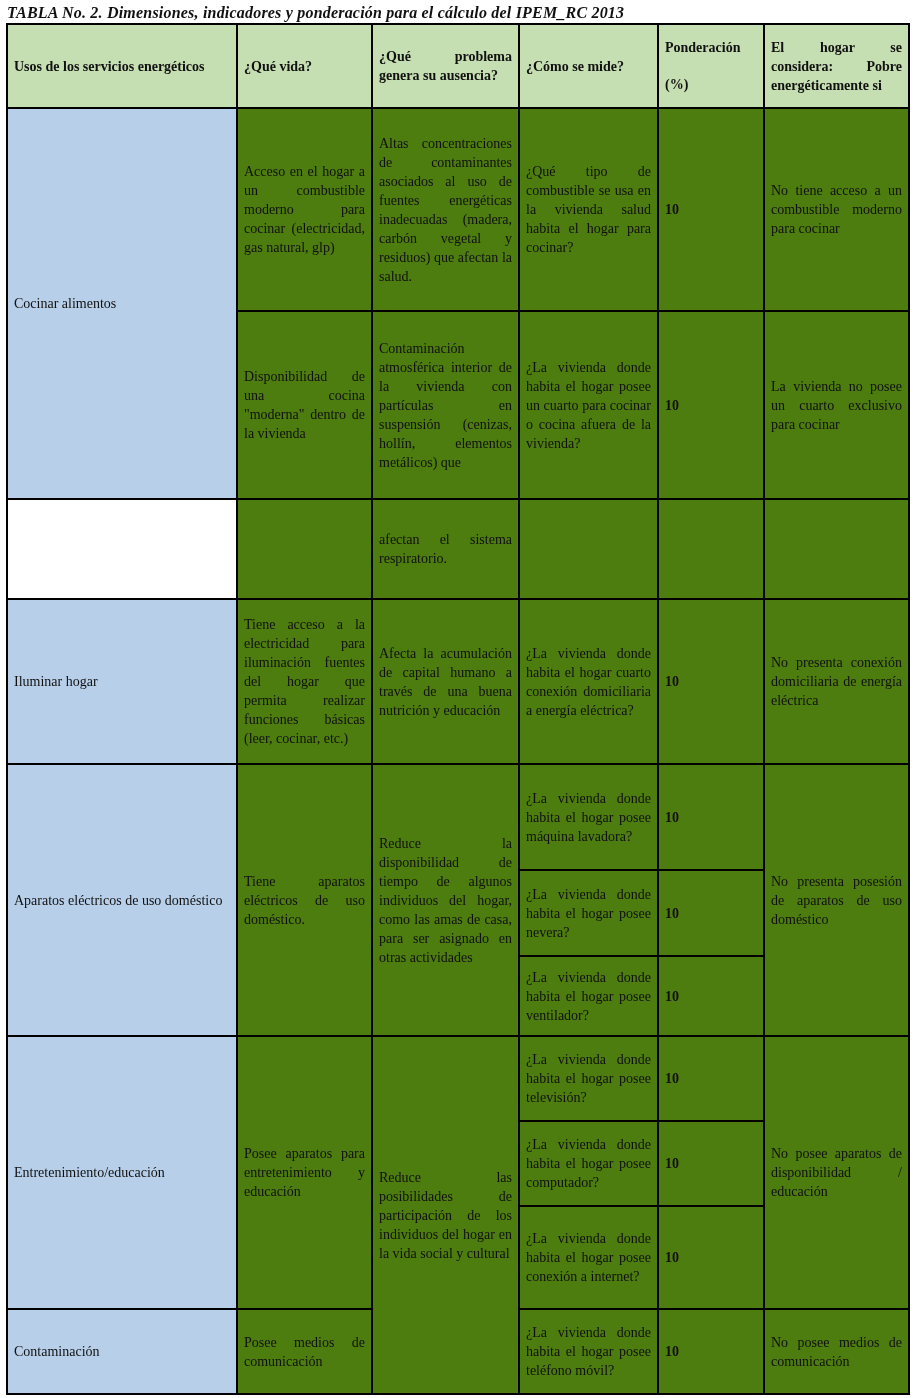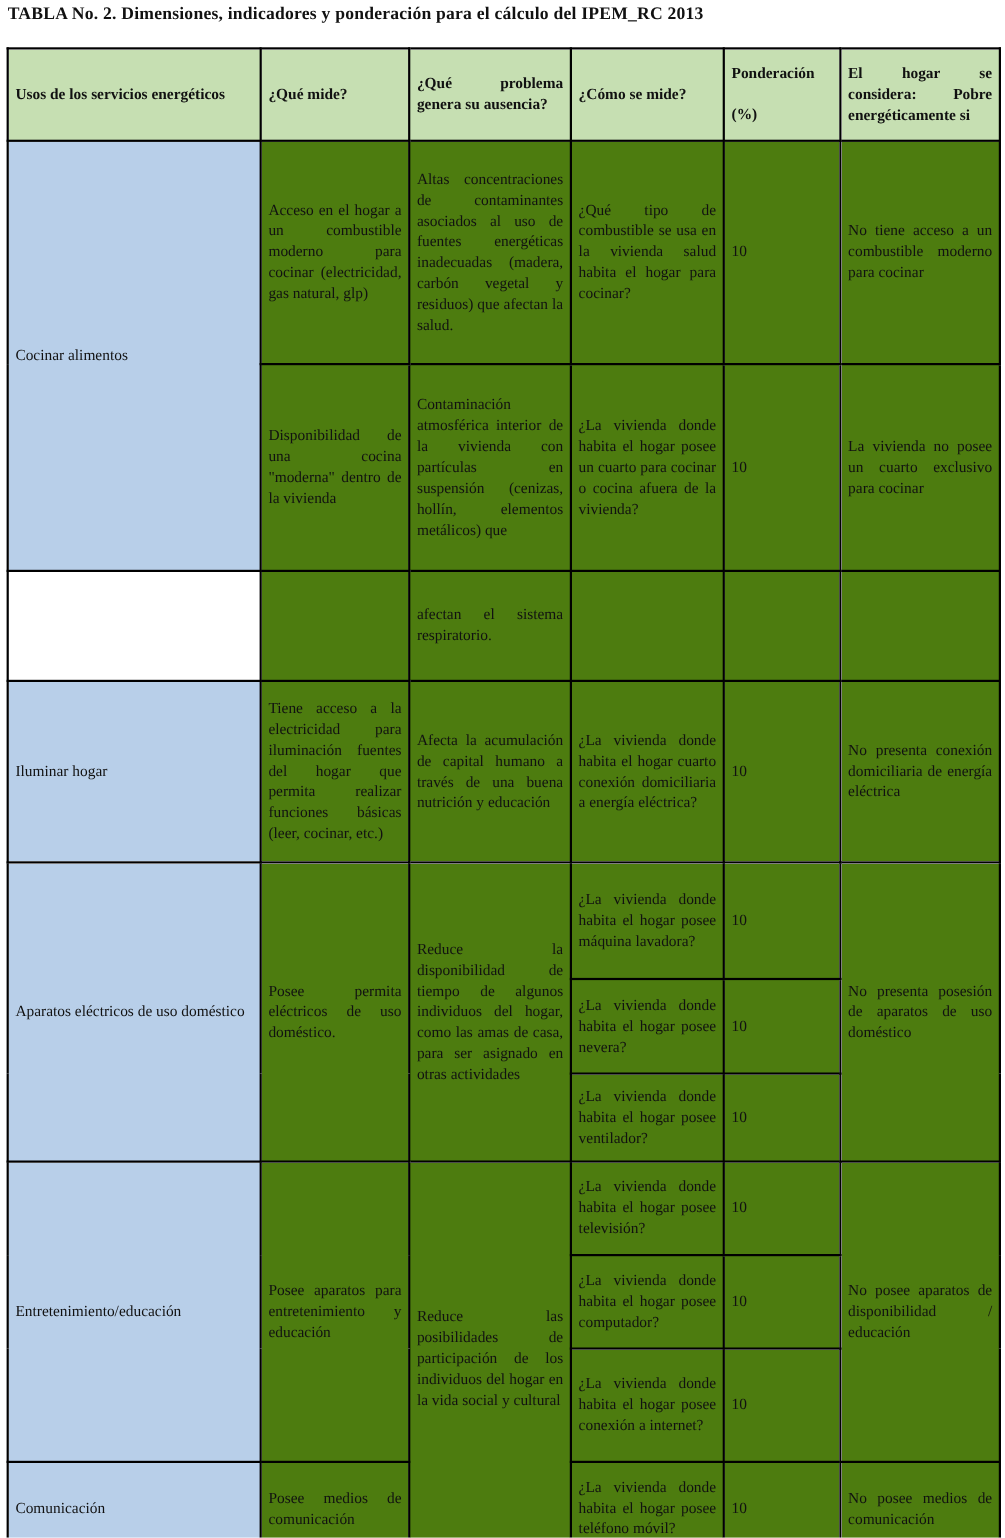--- a/index.html
+++ b/index.html
@@ -1,28 +1,28 @@
 <!DOCTYPE html>
 <html><head>
 <meta charset="utf-8">
 <style>
   html,body{margin:0;padding:0;background:#fff;}
   .page{width:914px;height:1398px;background:#ffffff;overflow:hidden;
         font-family:"Liberation Serif","DejaVu Serif",serif;color:#111;}
-  .title{font-weight:bold;font-size:16px;margin:4px 0 21px 7px;letter-spacing:.2px;}
+  .title{font-weight:bold;font-size:16px;margin:4px 0 1px 7px;letter-spacing:.2px;font-style:italic;}
   table.ipem{border-collapse:collapse;table-layout:fixed;width:902px;margin-left:6px;}
   table.ipem td{border:2px solid #000;vertical-align:middle;padding:2px 6px;
         font-size:14px;line-height:19px;text-align:justify;overflow:hidden;}
   td.green{background:#c6dfb2;font-weight:bold;}
   td.blue{background:#b8cfe9;}
   td.gray{background:#4d7c0f;}
   td.white{background:#ffffff;}
   td.vt{vertical-align:top;padding-top:4px;margin-top:48px;}
   td.dim{font-weight:normal;font-size:14.5px;}
-  td.pond{text-align:left;}
+  td.pond{text-align:left;font-weight:bold;}
   .pct{margin-top:18px;}
 </style>
 </head>
 <body>
 
 <div class="page">
   <div class="title">TABLA No. 2.  Dimensiones, indicadores y ponderación para el cálculo del IPEM_RC 2013</div>
 
   <table class="ipem">
     <colgroup>
@@ -30,21 +30,21 @@
         <col style="width:135px">
         <col style="width:147px">
       <col style="width:139px">
         <col style="width:106px">
         <col style="width:145px">
     </colgroup>
 
     <tbody>
         <tr style="height:84px">
       <td class="green">Usos de los servicios energéticos</td>
-      <td class="green">¿Qué mide?</td>
+      <td class="green">¿Qué vida?</td>
       <td class="green">¿Qué problema genera su ausencia?</td>
       <td class="green">¿Cómo se mide?</td>
       <td class="green vt">
         <div>Ponderación</div>
         <div class="pct">(%)</div>
       </td>
       <td class="green vt">El hogar se considera: Pobre energéticamente si</td>
     </tr>
 
     <tr style="height:203px">
@@ -77,21 +77,21 @@
       <td class="blue dim">Iluminar hogar</td>
       <td class="gray vt">Tiene acceso a la electricidad para iluminación fuentes del hogar que permita realizar funciones básicas (leer, cocinar, etc.)</td>
       <td class="gray">Afecta la acumulación de capital humano a través de una buena nutrición y educación</td>
       <td class="gray">¿La vivienda donde habita el hogar cuarto conexión domiciliaria a energía eléctrica?</td>
       <td class="gray pond">10</td>
       <td class="gray">No presenta conexión domiciliaria de energía eléctrica</td>
     </tr>
 
     <tr style="height:106px">
       <td class="blue dim" rowspan="3">Aparatos eléctricos de uso doméstico</td>
-      <td class="gray" rowspan="3">Posee permita eléctricos de uso doméstico.</td>
+      <td class="gray" rowspan="3">Tiene aparatos eléctricos de uso doméstico.</td>
       <td class="gray vt" rowspan="3">Reduce la disponibilidad de tiempo de algunos individuos del hogar, como las amas de casa, para ser asignado en otras actividades</td>
       <td class="gray">¿La vivienda donde habita el hogar posee máquina lavadora?</td>
       <td class="gray pond">10</td>
       <td class="gray" rowspan="3">No presenta posesión de aparatos de uso doméstico</td>
     </tr>
 
     <tr style="height:86px">
       <td class="gray">¿La vivienda donde habita el hogar posee nevera?</td>
       <td class="gray pond">10</td>
     </tr>
@@ -114,21 +114,21 @@
       <td class="gray">¿La vivienda donde habita el hogar posee computador?</td>
       <td class="gray pond">10</td>
     </tr>
 
     <tr style="height:103px">
       <td class="gray">¿La vivienda donde habita el hogar posee conexión a internet?</td>
       <td class="gray pond">10</td>
     </tr>
 
     <tr style="height:85px">
-      <td class="blue dim">Comunicación</td>
+      <td class="blue dim">Contaminación</td>
       <td class="gray">Posee medios de comunicación</td>
       <td class="gray">¿La vivienda donde habita el hogar posee teléfono móvil?</td>
       <td class="gray pond">10</td>
       <td class="gray">No posee medios de comunicación</td>
     </tr>
   </tbody>
     </table>
 </div>
 
 </body></html>

